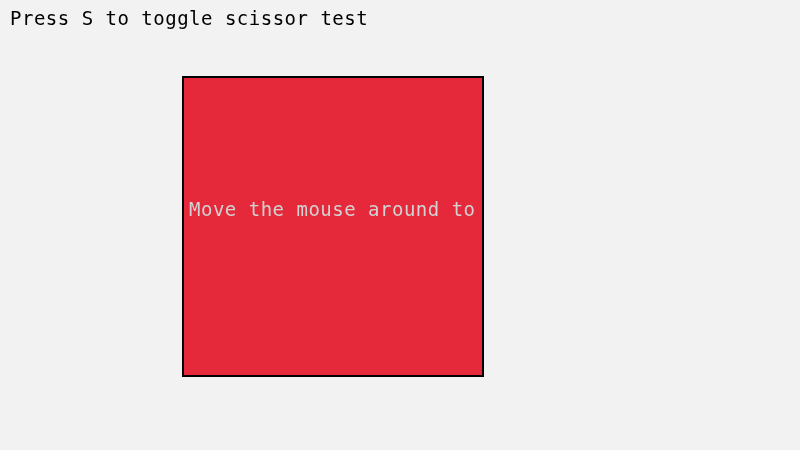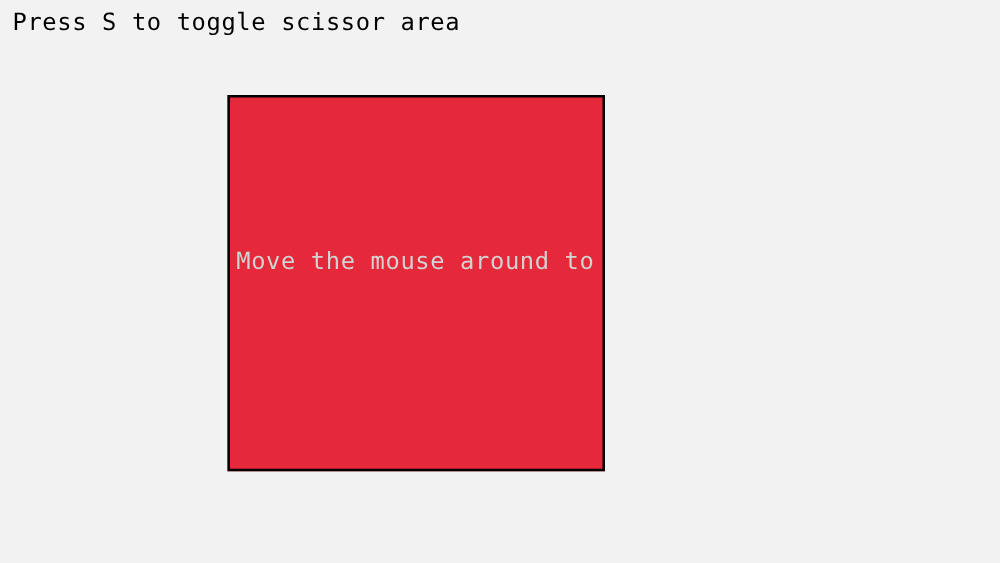--- a/index.html
+++ b/index.html
@@ -65,19 +65,19 @@
     white-space: nowrap;
     -webkit-font-smoothing: none;
     font-smooth: never;
   }
 </style>
 </head>
 <body>
 
 <div id="screen">
 
-  <div id="hint-text">Press S to toggle scissor area</div>
+  <div id="hint-text">Press S to toggle scissor test</div>
 
   <div id="scissor-area">
     <div id="scissor-text">Move the mouse around to reveal the scissor area</div>
   </div>
 
 </div>
 
 </body></html>

